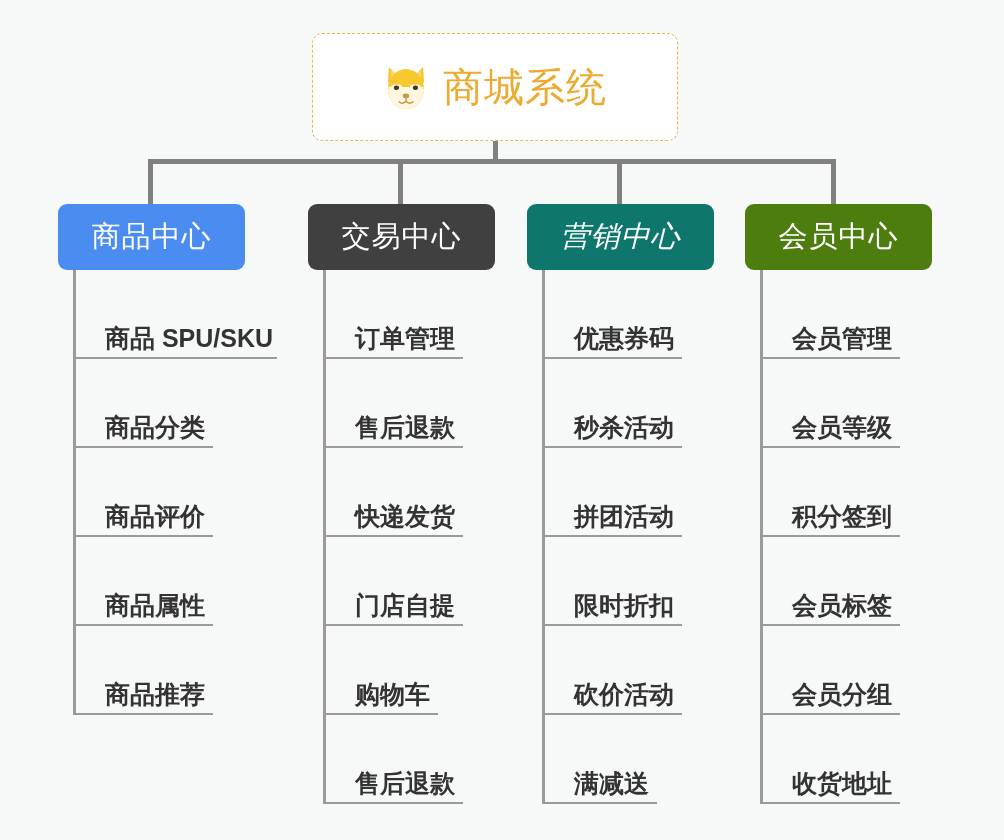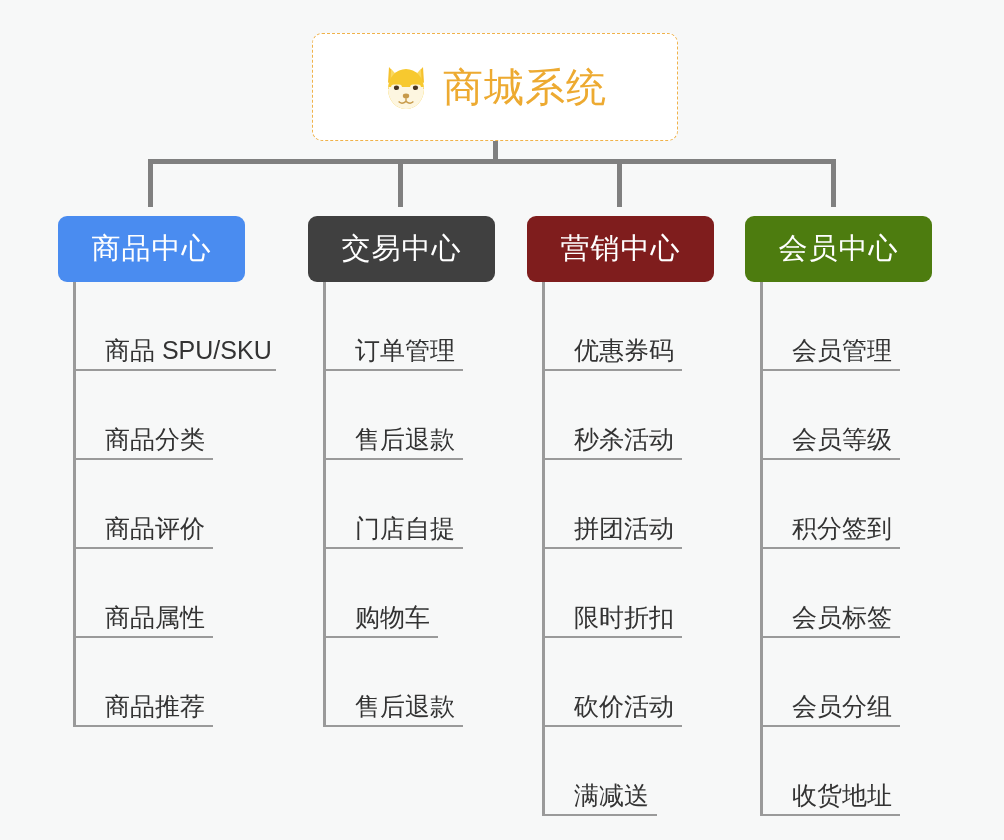--- a/index.html
+++ b/index.html
@@ -69,21 +69,21 @@
   }
   .conn-drop {
     top: 159px;
     width: 5px;
     height: 48px;
   }
 
   
   .column {
     position: absolute;
-    top: 216px;
+    top: 204px;
     width: 187px;
     text-align: right;
   }
   .cat-box {
     height: 66px;
     border-radius: 9px;
     display: flex;
     align-items: center;
     justify-content: center;
     color: #ffffff;
@@ -96,20 +96,21 @@
     margin-left: 15px;
     border-left: 3px solid #9a9a9a;
     padding-top: 0;
   }
   .leaf {
     position: relative;
     height: 89px;
     box-sizing: border-box;
     display: flex;
     align-items: flex-end;
+    font-weight: bold;
   }
   .leaf-label {
     font-size: 25px;
     color: #333333;
     line-height: 1.05;
     padding-left: 32px;
     padding-bottom: 6px;
     white-space: nowrap;
     border-bottom: 2px solid #9a9a9a;
     display: inline-block;
@@ -182,33 +183,36 @@
       <span>交易中心</span>
     </div>
     <div class="leaf-list">
       <div class="leaf">
           <span class="leaf-label">订单管理</span>
         </div>
       <div class="leaf">
           <span class="leaf-label">售后退款</span>
         </div>
       <div class="leaf">
+          <span class="leaf-label">快递发货</span>
+        </div>
+      <div class="leaf">
           <span class="leaf-label">门店自提</span>
         </div>
       <div class="leaf">
           <span class="leaf-label">购物车</span>
         </div>
       <div class="leaf">
           <span class="leaf-label">售后退款</span>
         </div>
     </div>
   </div>
 
   <div class="column" style="left:527px">
-    <div class="cat-box" style="background: #7f1d1d;">
+    <div class="cat-box" style="background: #0f766e; font-style: italic;">
       <span>营销中心</span>
     </div>
     <div class="leaf-list">
       <div class="leaf">
           <span class="leaf-label">优惠券码</span>
         </div>
       <div class="leaf">
           <span class="leaf-label">秒杀活动</span>
         </div>
       <div class="leaf">

